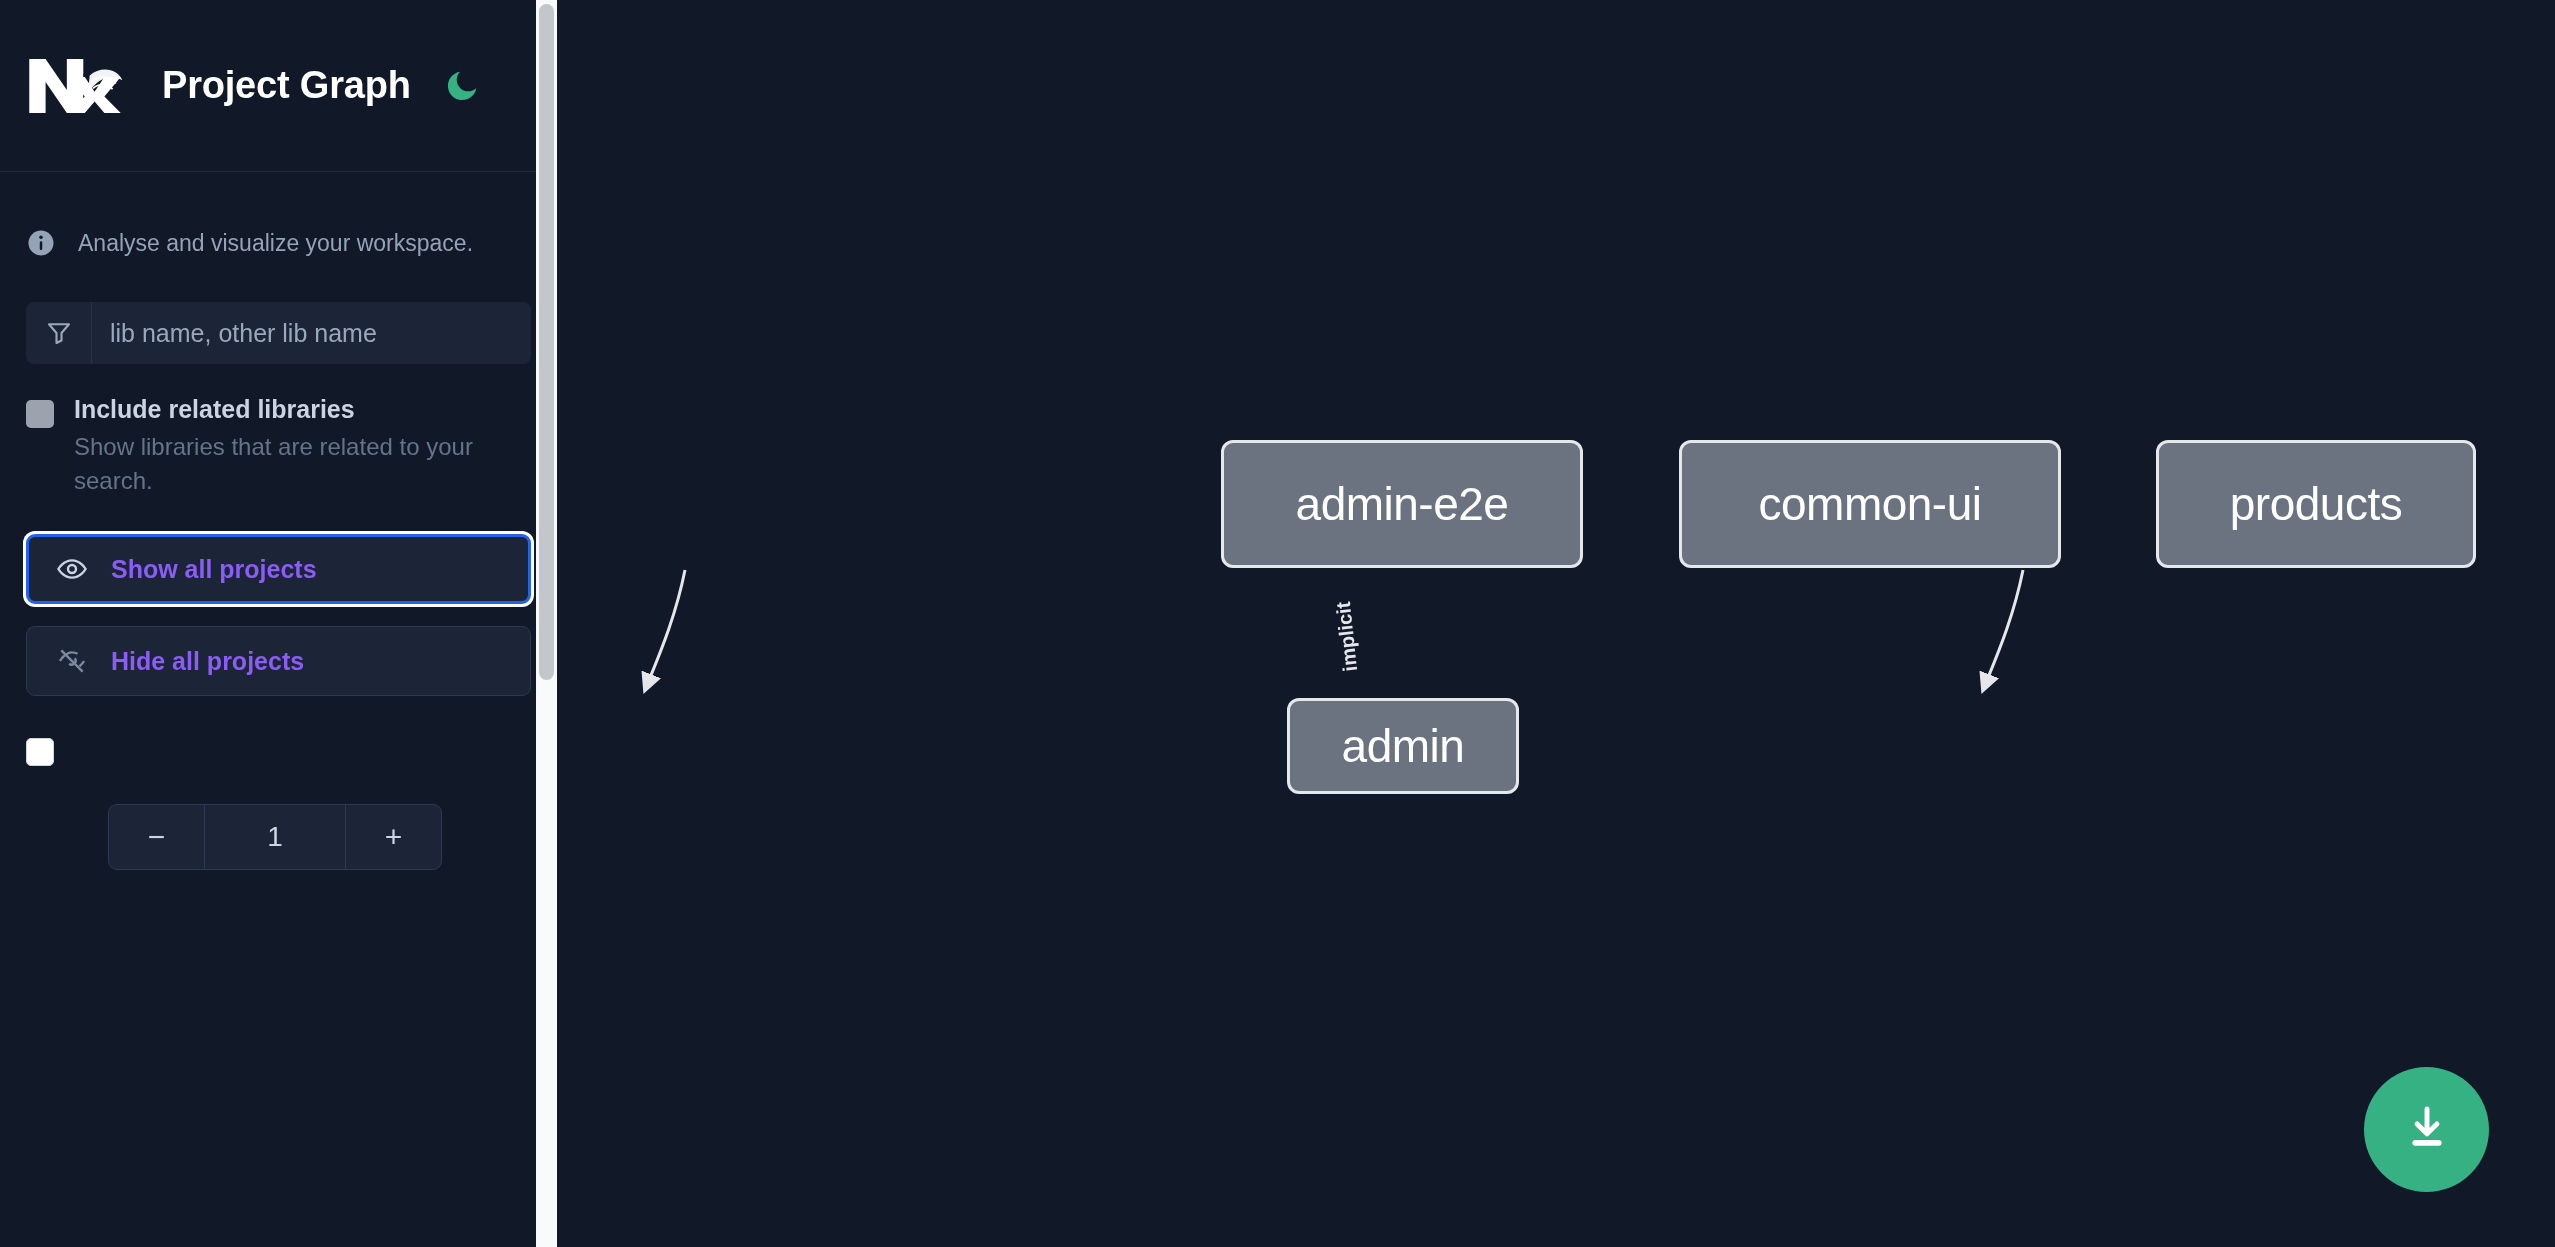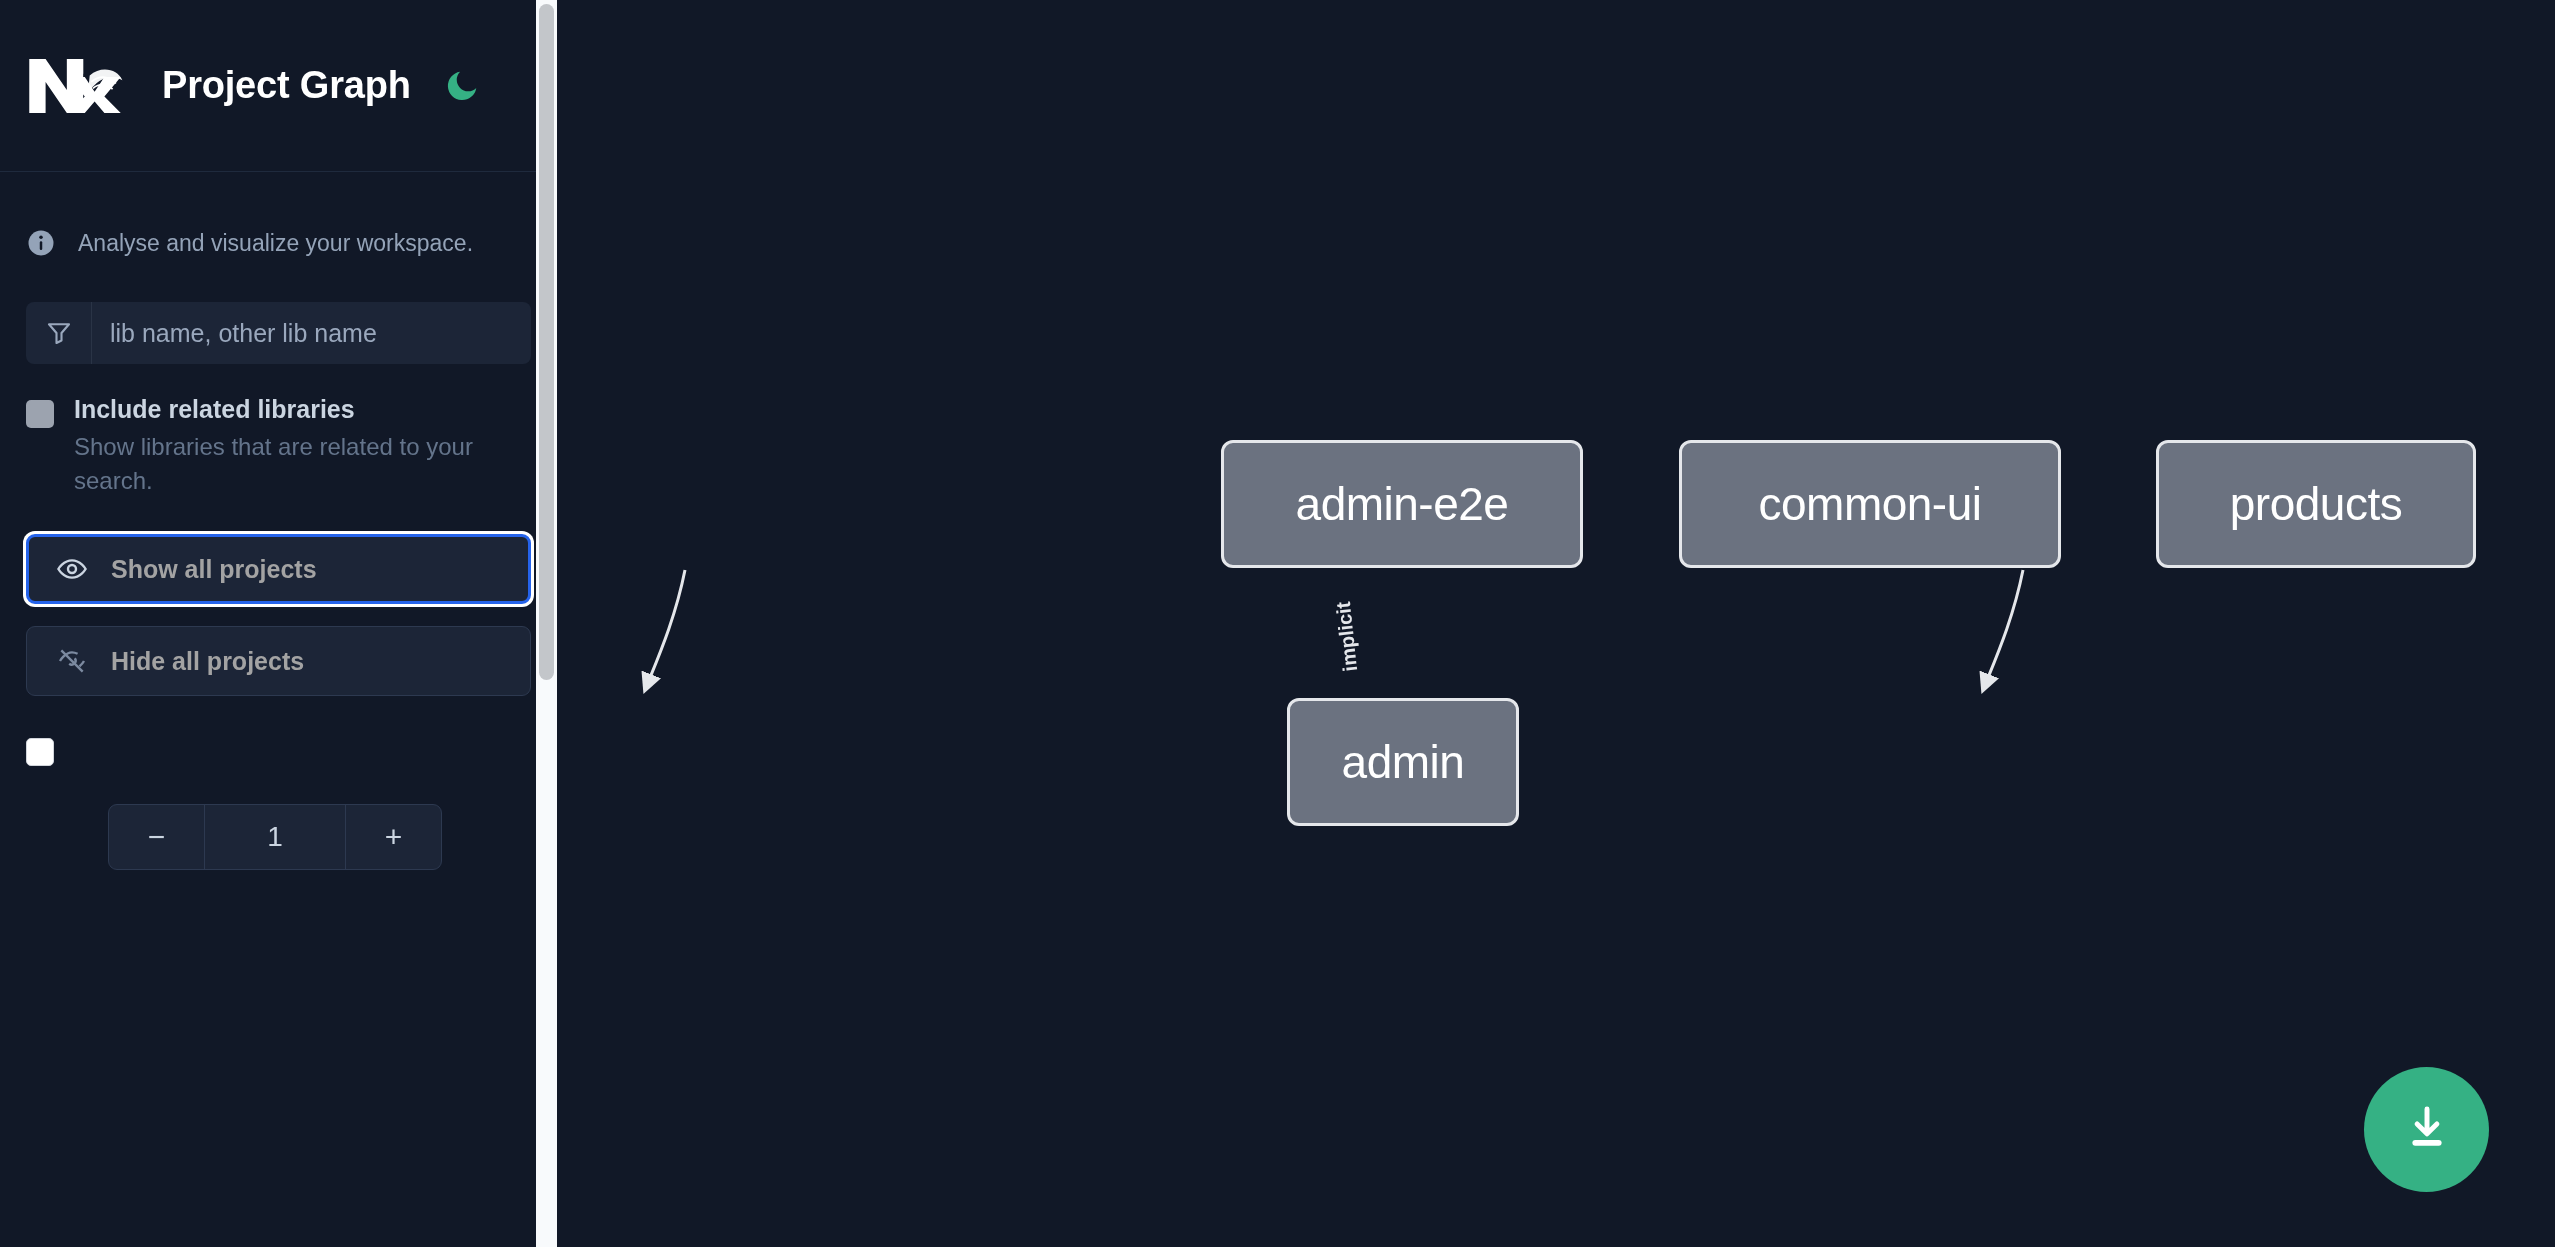--- a/index.html
+++ b/index.html
@@ -127,21 +127,21 @@
   .btn {
     display: flex;
     align-items: center;
     height: 70px;
     border-radius: 9px;
     background: #1c2537;
     border: 1px solid #2d3950;
     padding-left: 28px;
     margin-top: 22px;
     cursor: pointer;
-    color: #a3a3a3;
+    color: #8b5cf6;
     font-size: 25px;
     font-weight: 700;
   }
   .btn.focused {
     border: 3px solid #2563eb;
     box-shadow: 0 0 0 3px #ffffff;
     padding-left: 26px;
   }
   .btn .bicon { flex: 0 0 34px; width: 34px; height: 34px; display:flex; align-items:center; justify-content:center; }
   .btn .blabel { margin-left: 22px; }
@@ -344,21 +344,21 @@
     <div class="node" style="left:664px; top:440px; width:362px; height:128px;">
       <span>admin-e2e</span>
     </div>
     <div class="node" style="left:1122px; top:440px; width:382px; height:128px;">
       <span>common-ui</span>
     </div>
     <div class="node" style="left:1599px; top:440px; width:320px; height:128px;">
       <span>products</span>
     </div>
 
-    <div class="node" style="left:730px; top:698px; width:232px; height:128px;">
+    <div class="node" style="left:730px; top:698px; width:232px; height:96px;">
       <span>admin</span>
     </div>
 
     <div class="edge-label" style="left:755px; top:625px; transform: rotate(-96deg);">implicit</div>
 
     <button class="fab">
       <span>
         <svg viewBox="0 0 24 24" width="54" height="54" aria-hidden="true">
           <path fill="none" stroke="#ffffff" stroke-width="2.2" stroke-linecap="round" stroke-linejoin="round" d="M12 3.5v10.5M7.6 10.2 12 14.6l4.4-4.4"></path>
           <path fill="none" stroke="#ffffff" stroke-width="2.6" stroke-linecap="round" d="M6.8 18.6h10.4"></path>

